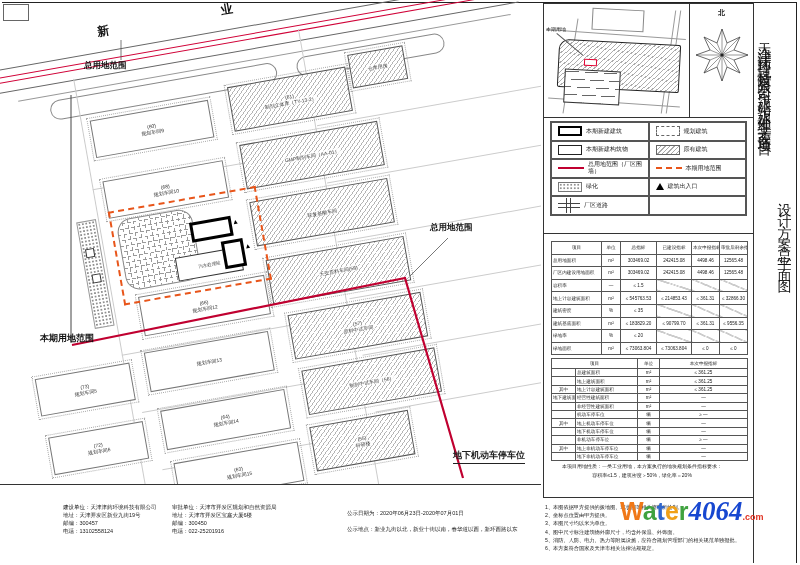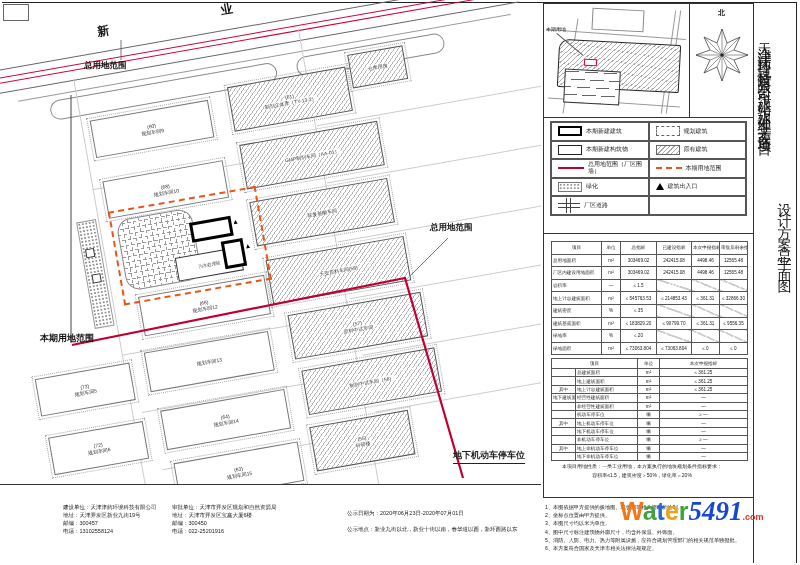--- a/index.html
+++ b/index.html
@@ -536,17 +536,17 @@
     <div>5、消防、人防、电力、热力等附属设施，应符合规划管理部门的相关规范单独报批。</div>
     <div>6、本方案符合国家及天津市相关法律法规规定。</div>
   </div>
 
   <div class="line" style="left:753px;top:2px;height:561px;border-left:1px solid #333;"></div>
   <div class="vtext v1">天津津药环境科技有限公司污水站污水处理工艺改造项目</div>
   <div class="vtext v2">设计方案总平面图</div>
 
   <div class="wm">
     <div class="wm-l1">
-      <span class="c0">W</span><span class="c1">a</span><span class="c2">t</span><span class="c3">e</span><span class="c4">r</span><span class="wm-num">5491</span><span class="wm-com">.com</span>
+      <span class="c0">W</span><span class="c1">a</span><span class="c2">t</span><span class="c3">e</span><span class="c4">r</span><span class="wm-num">4064</span><span class="wm-com">.com</span>
     </div>
   </div>
 
 </div>
 
 </body></html>

